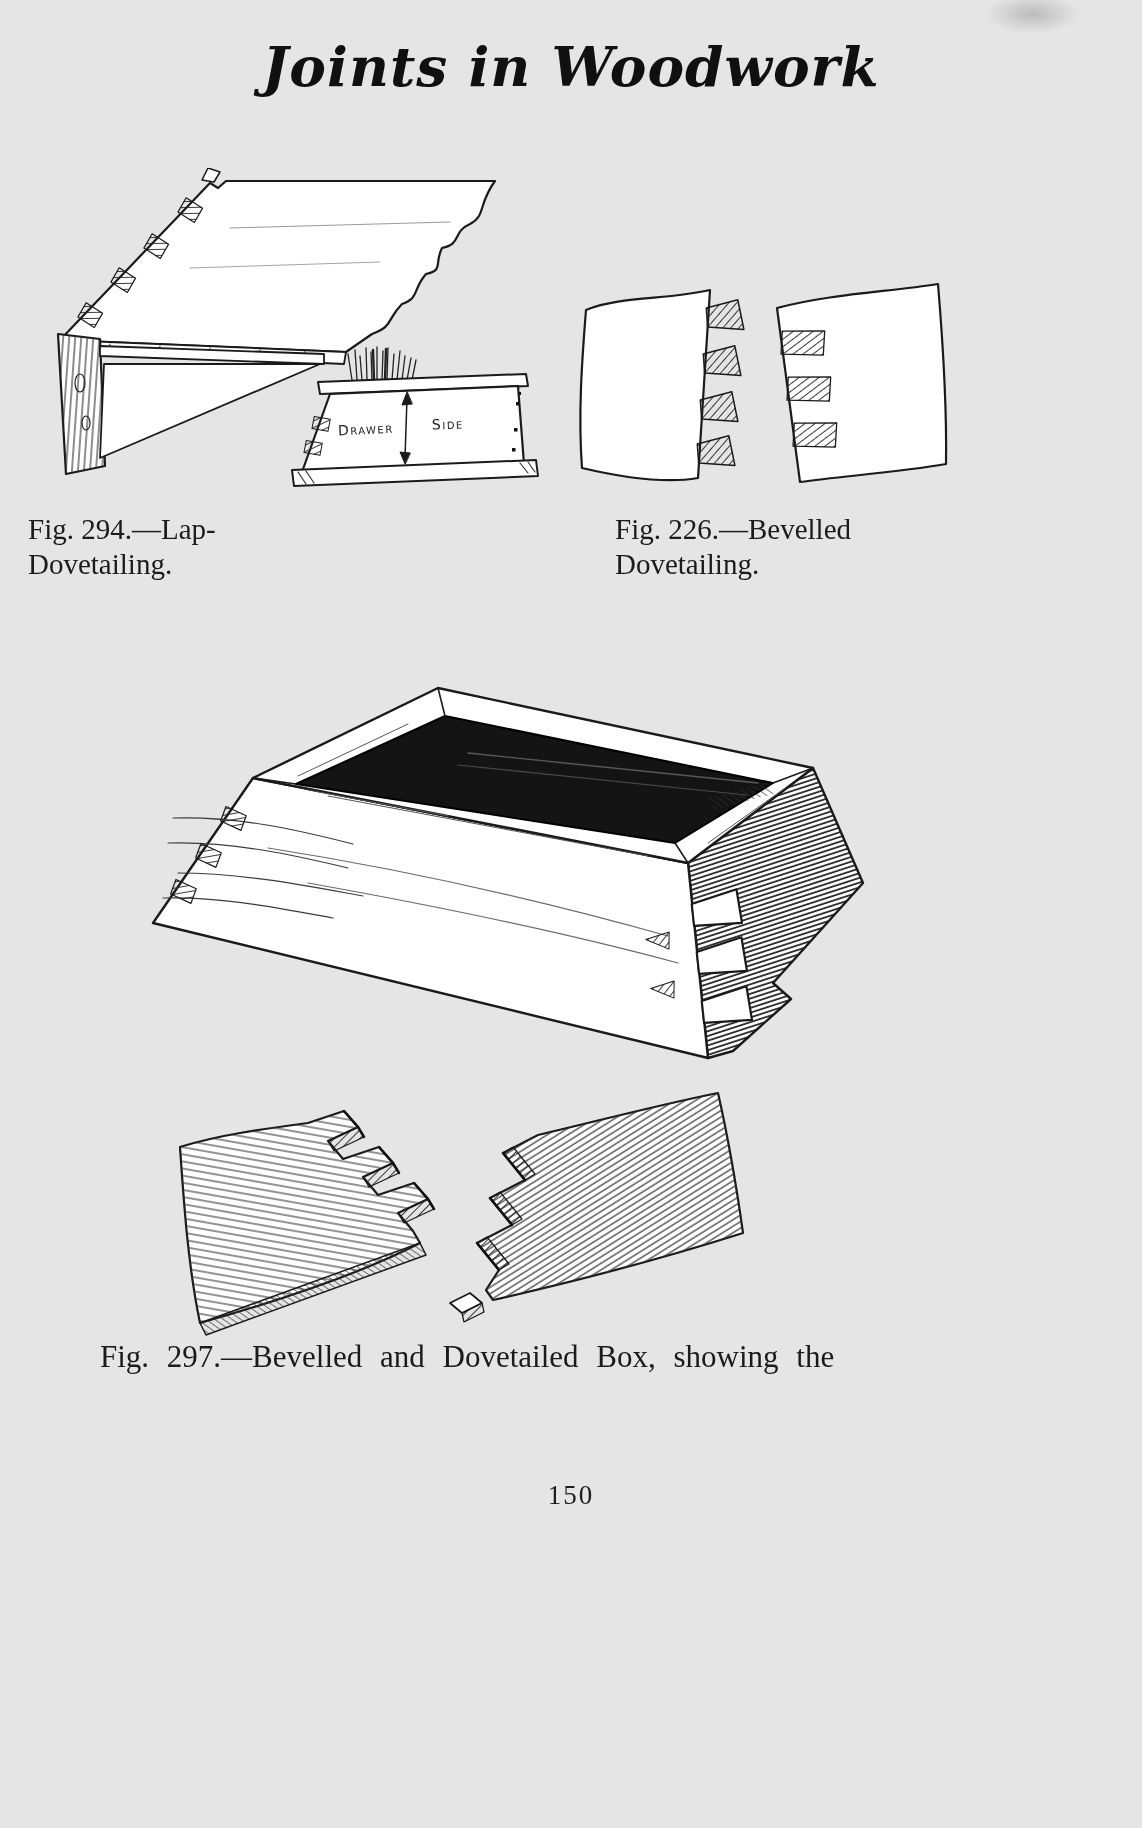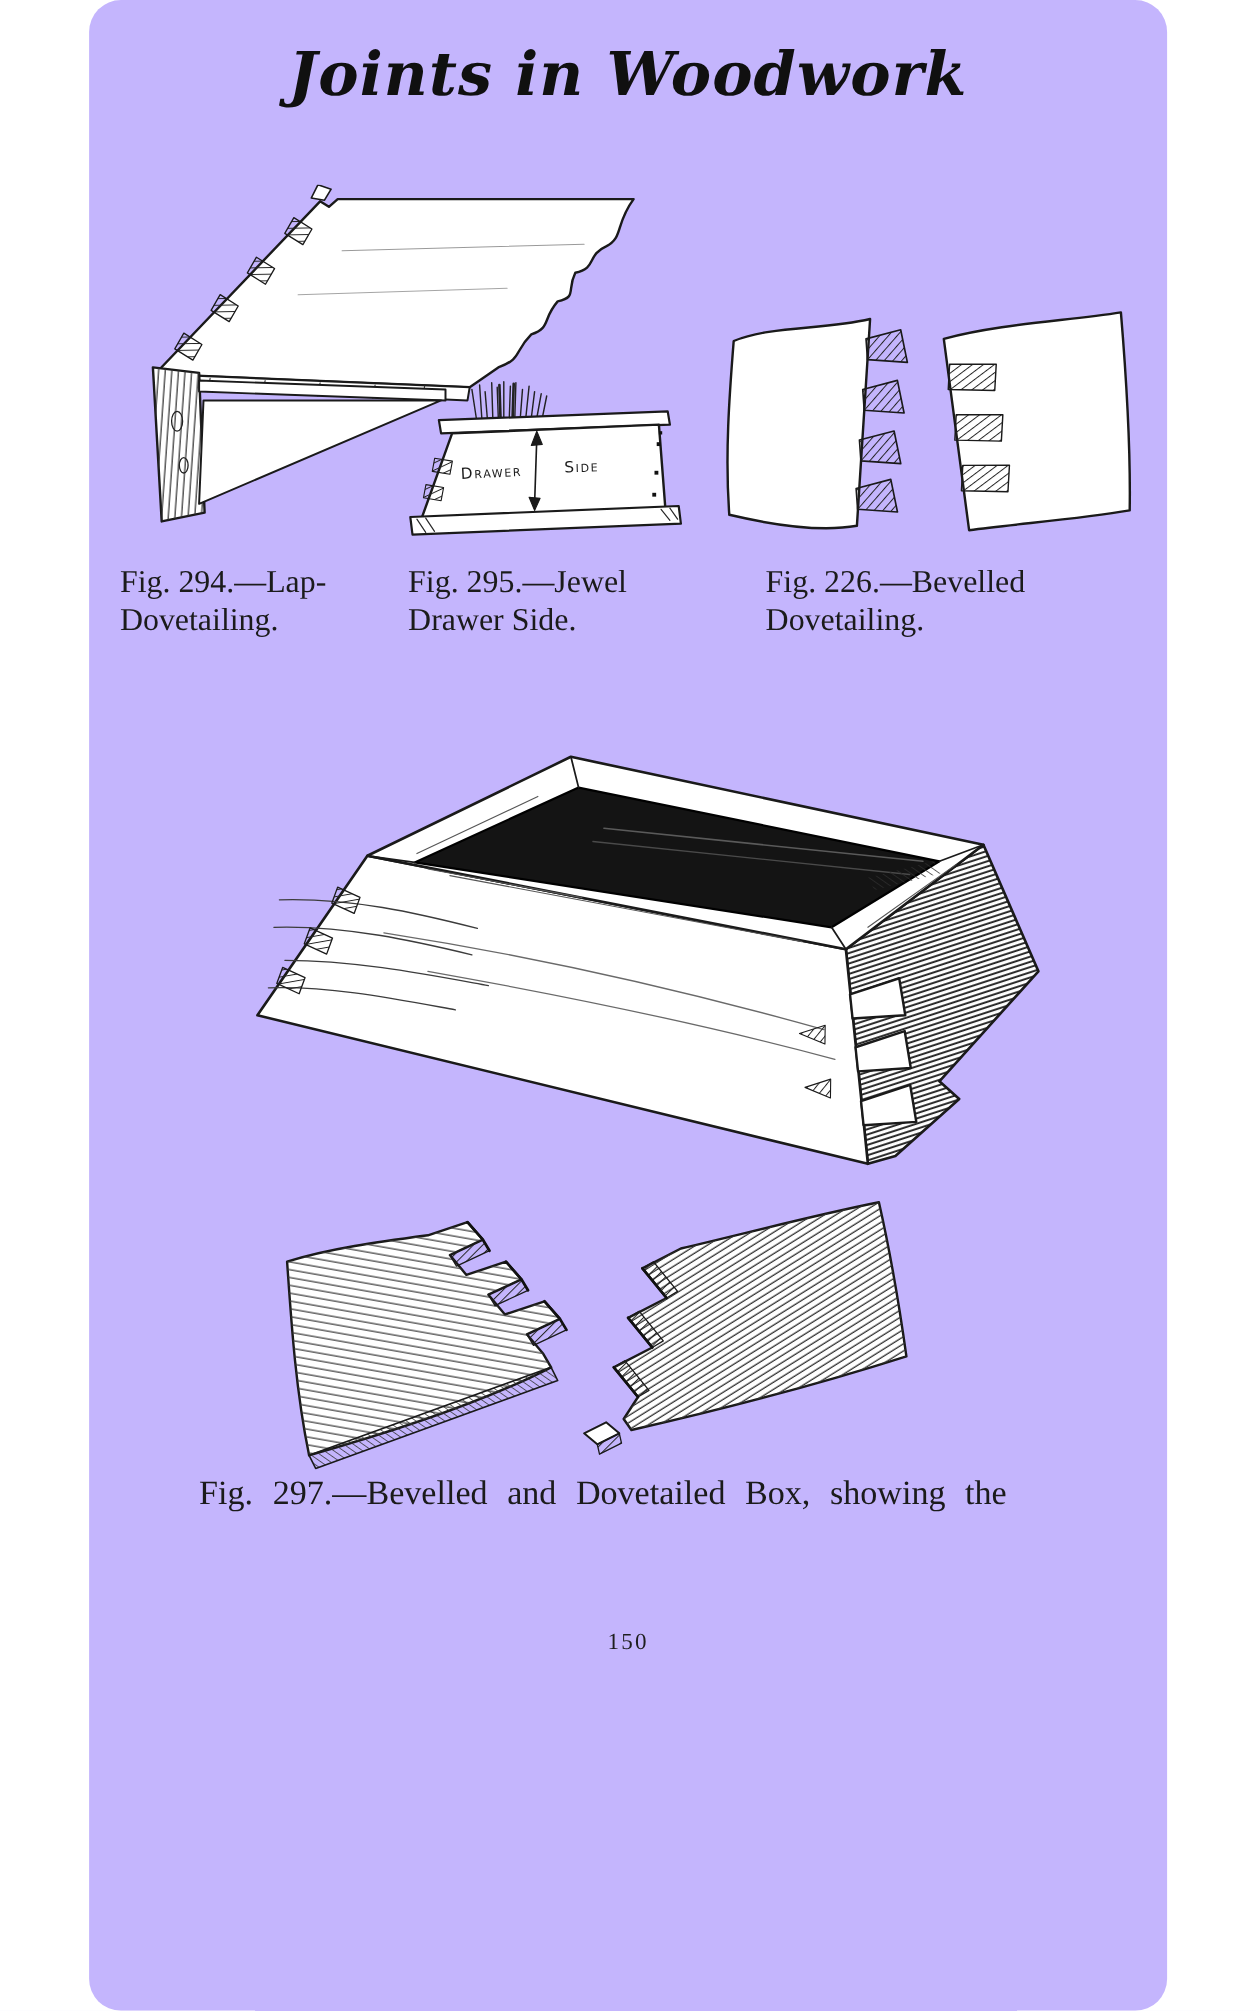--- a/index.html
+++ b/index.html
@@ -1,35 +1,35 @@
 <!DOCTYPE html>
 <html><head>
 <meta charset="utf-8">
 <style>
   * { margin:0; padding:0; box-sizing:border-box; }
   html,body { background:#ffffff; }
   .page {
-    position:relative; width:980px; height:1828px; margin:0 auto;
-    background:#c4b5fd; overflow:hidden;
-    font-family:"Liberation Serif","DejaVu Serif",serif; color:#1b1b1b;border-radius:29px;
+    position:relative; width:1142px; height:1828px; margin:0 auto;
+    background:#e5e5e5; overflow:hidden;
+    font-family:"Liberation Serif","DejaVu Serif",serif; color:#1b1b1b;
   }
   .title {
     position:absolute; top:34px; left:0; width:100%; text-align:center;
     font-family:"DejaVu Serif",serif; font-style:italic; font-weight:bold;
     font-size:55px; letter-spacing:1px; color:#101010;
   }
   .caption {
     position:absolute; text-align:left;
     font-size:29px; line-height:1.22; color:#1b1b1b;
   }
   .caption-big { font-size:31px; }
   .ws-wide { word-spacing:10px; }
   .pageno {
     position:absolute; top:1480px; left:0; width:100%; text-align:center;
-    font-size:21px; letter-spacing:2px; color:#1e1e1e;
+    font-size:27px; letter-spacing:2px; color:#1e1e1e;
   }
   svg.fig { position:absolute; }
   svg path, svg line, svg polygon { stroke-linejoin:round; stroke-linecap:round; }
   .hand {
     font-family:"DejaVu Sans",sans-serif; font-variant:small-caps;
     font-size:14px; letter-spacing:1.5px; fill:#1c1c1c;
   }
   .smudge {
     position:absolute; left:985px; top:-6px; width:95px; height:40px;
     background:radial-gradient(ellipse at center, rgba(110,110,110,.35), rgba(255,255,255,0) 70%);
@@ -205,24 +205,20 @@
             <path d="M0,-9 L42,-15 L44,9 L2,14 Z" fill="url(#p-hatch)" stroke="#1a1a1a" stroke-width="1.3"></path>
           </g>
       </g>
     </g>
   </svg>
 
   <div class="caption" style="left:28px; top:512px; width:280px;">
     <span>Fig. 294.—Lap-</span><br>
     <span>Dovetailing.</span>
   </div>
-  <div class="caption" style="left:290px; top:512px; width:250px;">
-    <span>Fig. 295.—Jewel</span><br>
-    <span>Drawer Side.</span>
-  </div>
   <div class="caption" style="left:615px; top:512px; width:330px;">
     <span>Fig. 226.—Bevelled</span><br>
     <span>Dovetailing.</span>
   </div>
 
   <svg class="fig" style="left:148px; top:668px;" width="732" height="432" viewBox="0 0 732 432">
 
     <g>
       <path d="M540,195 L665,100 L715,215 L625,315 L643,331 L585,383 L560,390 Z" fill="#ffffff" stroke="none"></path>
       <path d="M540,195 L665,100 L715,215 L625,315 L643,331 L585,383 L560,390 Z" fill="url(#p-dense)" stroke="#1a1a1a" stroke-width="2.4"></path>

